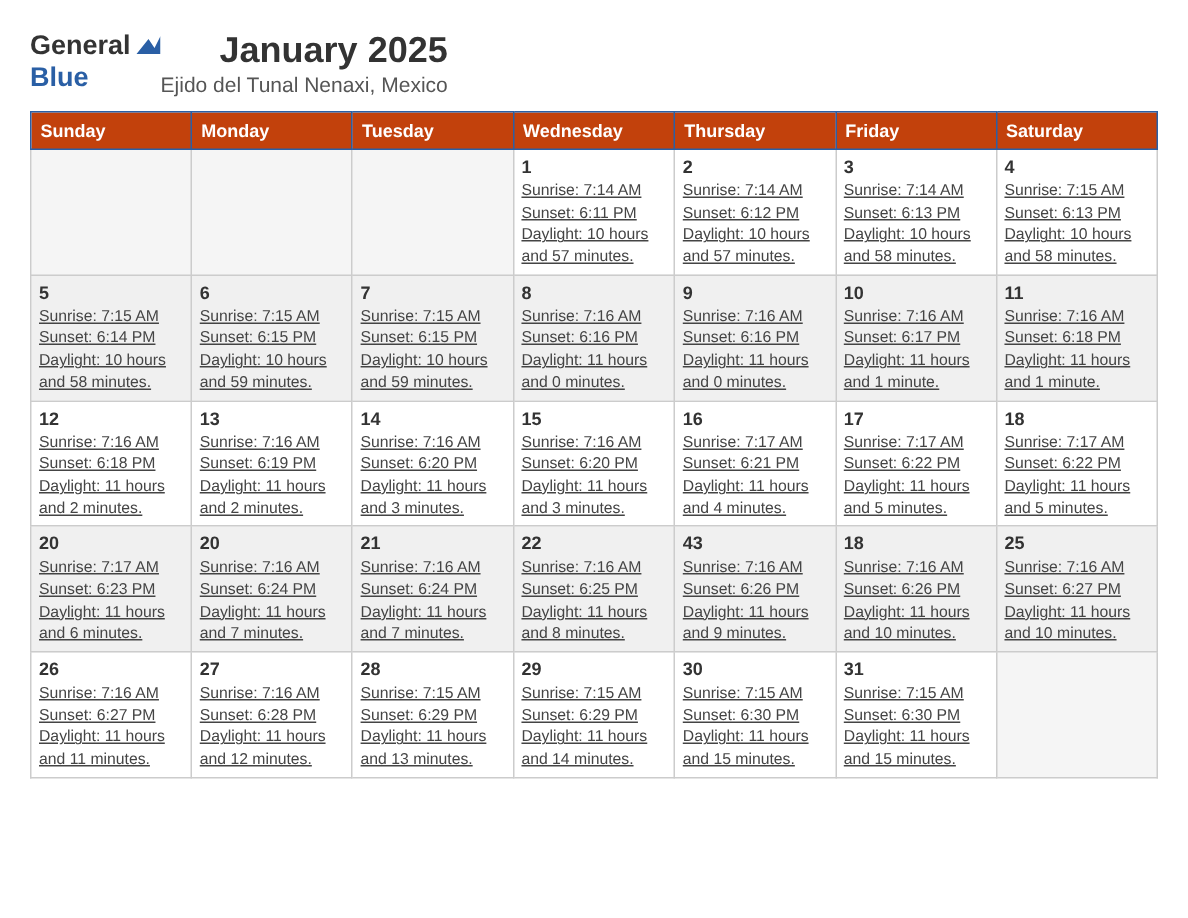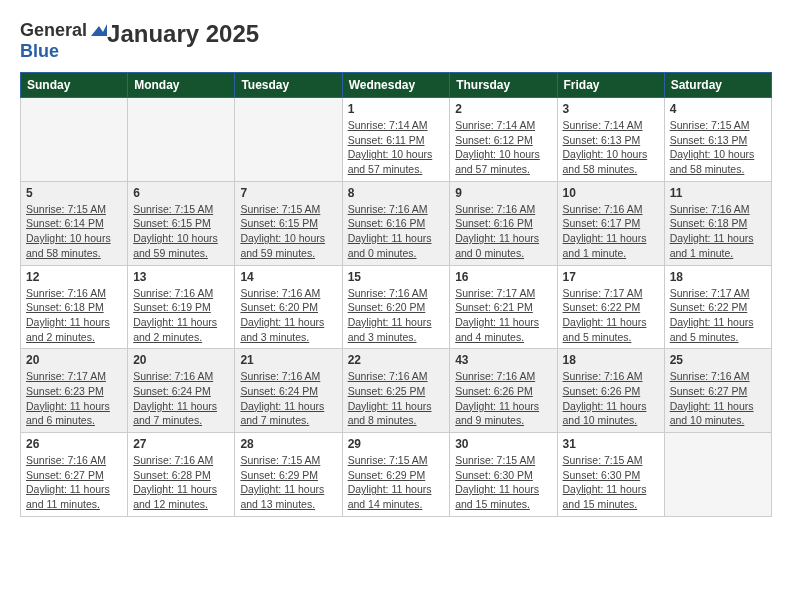--- a/index.html
+++ b/index.html
@@ -36,21 +36,21 @@
     .location {
       font-size: 14px;
       color: #555;
     }
     .calendar {
       width: 100%;
       border-collapse: collapse;
       font-size: 11px;
     }
     .calendar th {
-      background-color: #14532d;
+      background-color: #c2410c;
       color: #fff;
       text-align: left;
       padding: 5px 6px;
       font-size: 12px;
       border: 1px solid #2a5fa5;
     }
     .calendar td {
       border: 1px solid #ccc;
       vertical-align: top;
       padding: 4px 5px;
@@ -89,20 +89,21 @@
       <svg width="18" height="18" viewBox="0 0 18 18" style="margin-left:2px;vertical-align:middle;">
         <polygon points="2,14 10,4 14,10 18,2 18,14" fill="#2a5fa5"></polygon>
       </svg>
     </div>
     <div>
       <span style="font-size:18px;font-weight:bold;color:#2a5fa5;">Blue</span>
     </div>
   </div>
   <div class="title-block">
     <div class="month-title">January 2025</div>
+    <div class="location">Ejido del Tunal Nenaxi, Mexico</div>
   </div>
 </div>
 
 <table class="calendar">
   <thead>
     <tr>
     <th>Sunday</th>
         <th>Monday</th>
         <th>Tuesday</th>
         <th>Wednesday</th>

